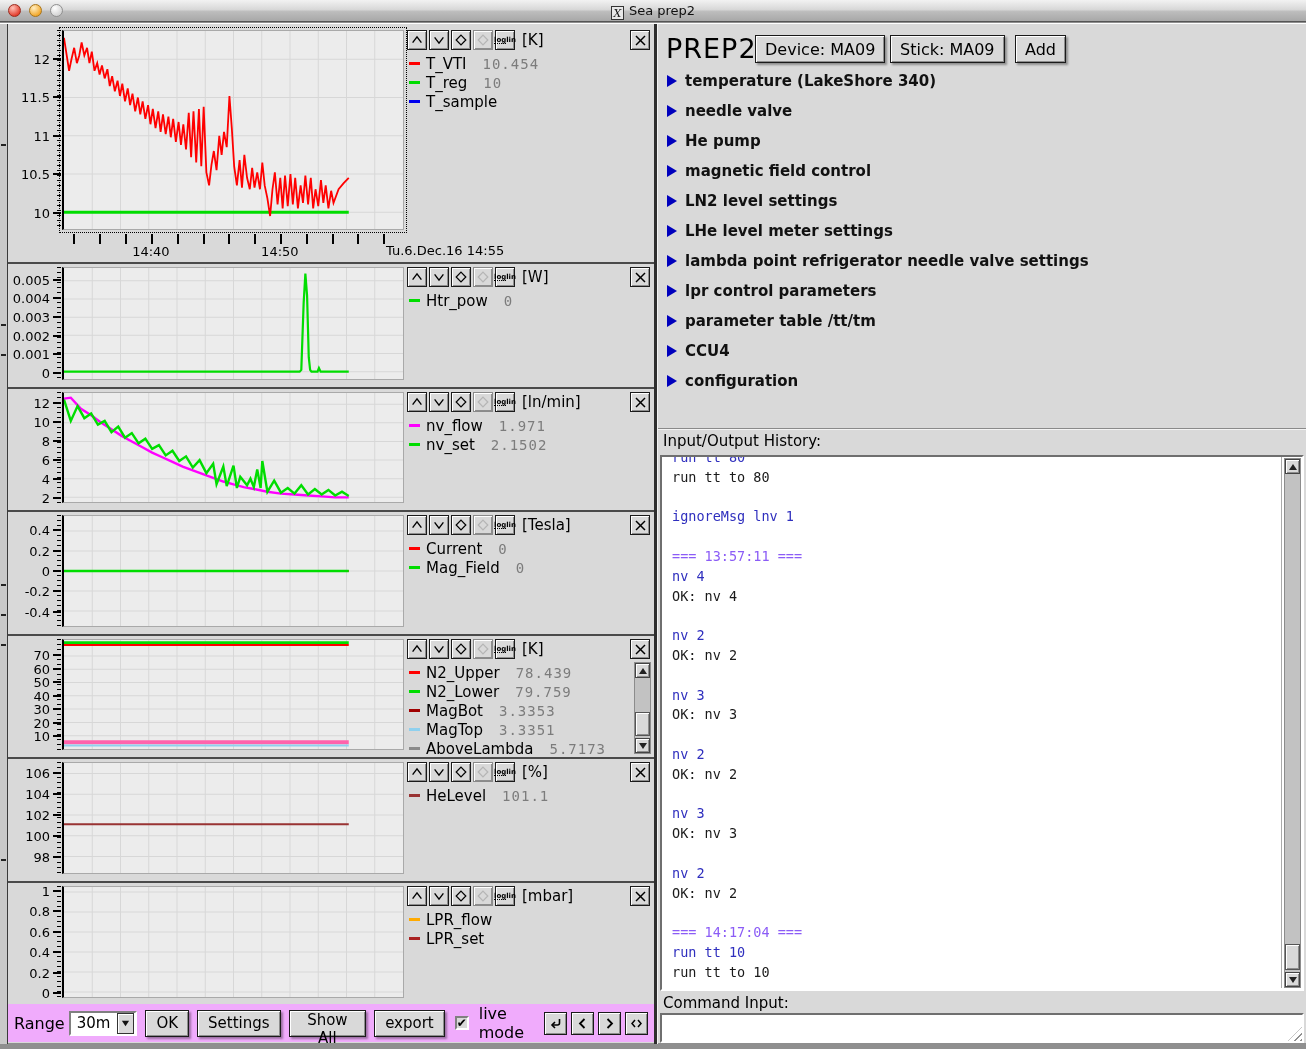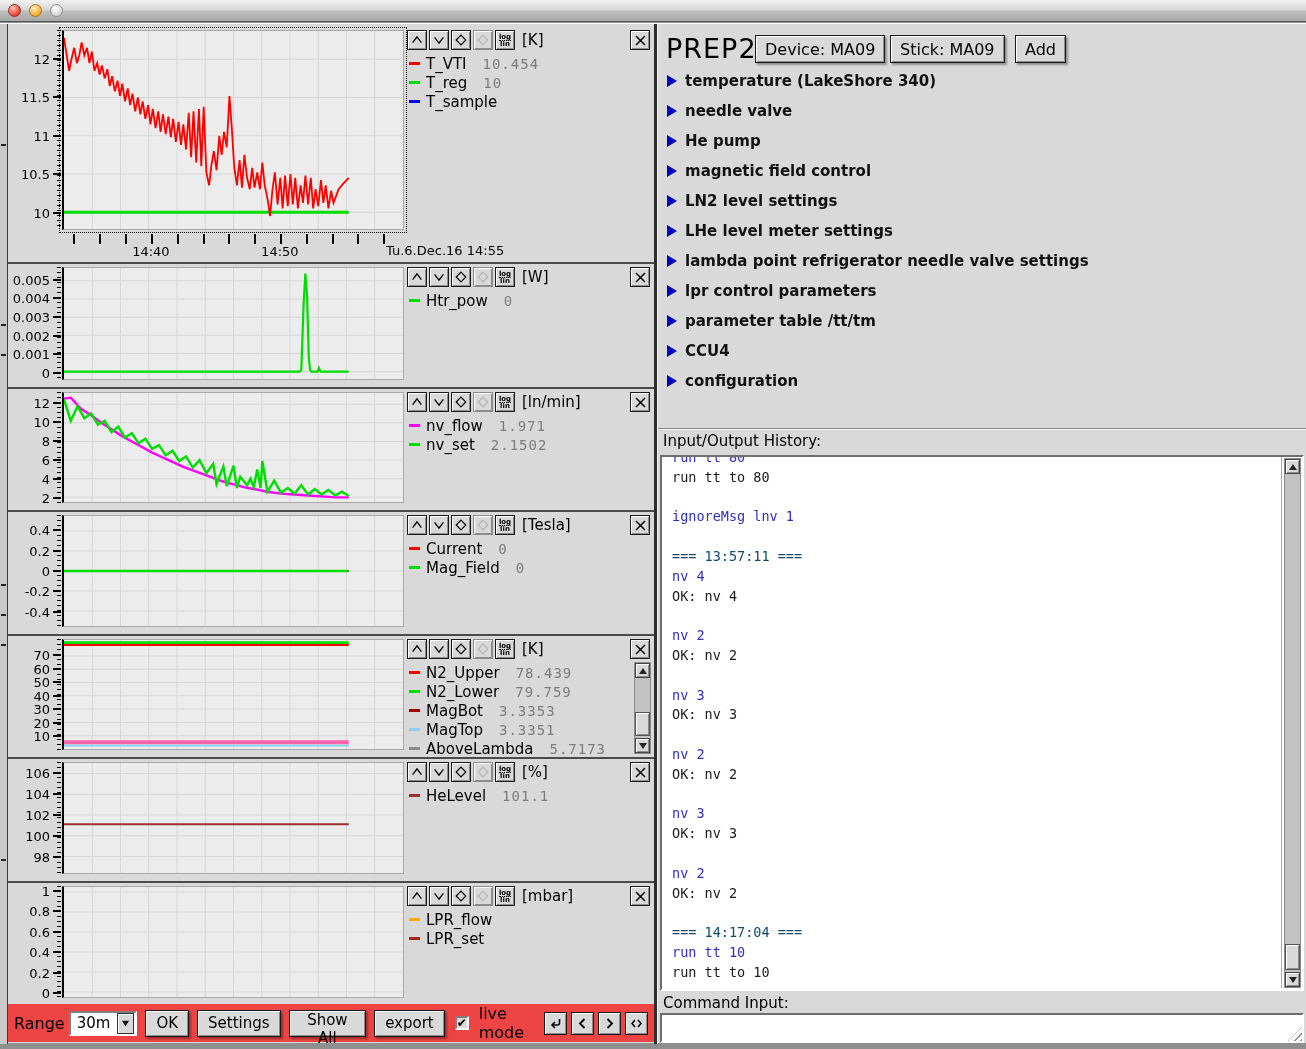--- a/index.html
+++ b/index.html
@@ -39,40 +39,40 @@
   .xtick{position:absolute;top:0;width:2px;height:10px;background:#000;}
   .xlabel{position:absolute;font-size:13px;color:#000;transform:translateX(-50%);}
   .date-label{position:absolute;font-size:13px;color:#000;white-space:nowrap;}
   
   .legend{position:absolute;right:0;top:0;width:250px;height:100%;}
   .lg-toolbar{position:absolute;left:3px;top:3px;height:20px;display:flex;gap:2px;align-items:center;}
   .tbtn{width:20px;height:20px;background:#d9d9d9;border:1px solid #1a1a1a;
     box-shadow:inset 1px 1px 0 #fff,inset -1px -1px 0 #8d8d8d;
     display:flex;align-items:center;justify-content:center;padding:0;cursor:default;}
   .tbtn.disabled{border-color:#8a8a8a;}
-  .loglin{display:flex;flex-direction:column;align-items:center;justify-content:center;line-height:6px;
+  .loglin{display:flex;align-items:center;justify-content:center;line-height:6px;
     font-size:7px;font-weight:bold;font-family:"DejaVu Sans",sans-serif;}
   .loglin .lg1{border-bottom:1px dotted #000;}
   .unit-label{font-size:15px;color:#000;margin-left:5px;white-space:nowrap;}
   .closex{position:absolute;right:4px;top:3px;}
   .lg-row{position:absolute;left:5px;display:grid;grid-template-columns:17px auto 1fr;align-items:center;height:19px;width:218px;}
   .lg-name{font-size:15px;color:#000;white-space:nowrap;}
   .lg-dash{width:11px;height:3px;}
   .lg-val{font-family:"DejaVu Sans Mono",monospace;font-size:14px;color:#7c7c7c;padding-left:16px;letter-spacing:1px;white-space:nowrap;}
   
   .vsb{position:absolute;width:17px;background:#c2c2c2;border:1px solid #8c8c8c;}
   .sb-btn{position:absolute;left:0;width:15px;height:15px;background:#d9d9d9;border:1px solid #444;
     box-shadow:inset 1px 1px 0 #fff,inset -1px -1px 0 #8d8d8d;display:flex;align-items:center;justify-content:center;}
   .sb-up{top:0;} .sb-down{bottom:0;}
   .tri-up{width:0;height:0;border-left:4px solid transparent;border-right:4px solid transparent;border-bottom:6px solid #222;}
   .tri-down{width:0;height:0;border-left:4px solid transparent;border-right:4px solid transparent;border-top:6px solid #222;}
   .sb-thumb{position:absolute;left:0;width:15px;background:#d9d9d9;border:1px solid #555;
     box-shadow:inset 1px 1px 0 #fff,inset -1px -1px 0 #8d8d8d;}
   
-  .controls{position:absolute;left:0;top:977px;width:646px;height:38px;background:#ef4444;
+  .controls{position:absolute;left:0;top:977px;width:646px;height:38px;background:#f0abfc;
     display:flex;align-items:center;padding-left:6px;}
   .ctl-label{font-size:16px;color:#000;margin-right:4px;}
   .combo{display:flex;align-items:center;border:2px solid;border-color:#808080 #fff #fff #808080;background:#fff;height:25px;}
   .combo-value{font-size:15px;padding:8px 6px;min-width:38px;}
   .combo-btn{width:17px;height:21px;margin:0 1px;background:#d9d9d9;border:1px solid #333;
     box-shadow:inset 1px 1px 0 #fff;display:flex;align-items:center;justify-content:center;}
   .btn{height:27px;background:#d9d9d9;border:1px solid #1a1a1a;font-size:15px;font-family:"DejaVu Sans",sans-serif;
     box-shadow:inset 1px 1px 0 #fff,inset -1px -1px 0 #8d8d8d,2px 2px 2px rgba(0,0,0,.35);
     margin-left:8px;padding:0 10px;cursor:default;color:#000;}
   .chk-wrap{display:flex;align-items:center;margin-left:10px;}
@@ -87,35 +87,38 @@
   .rp-btn{position:absolute;top:8px;height:28px;background:#d9d9d9;border:1px solid #1a1a1a;font-size:16px;
     font-family:"DejaVu Sans",sans-serif;padding:0 9px;color:#000;
     box-shadow:inset 1px 1px 0 #fff,inset -1px -1px 0 #8d8d8d,2px 2px 2px rgba(0,0,0,.35);cursor:default;}
   .section-row{position:absolute;left:9px;display:flex;align-items:center;height:22px;cursor:default;}
   .tri-right{width:0;height:0;border-top:6px solid transparent;border-bottom:6px solid transparent;border-left:10px solid #0000bd;margin-right:8px;}
   .section-label{font-size:15px;font-weight:bold;color:#111;white-space:nowrap;}
   .io-label,.cmd-label{position:absolute;left:5px;font-size:15px;color:#000;}
   .io-box{position:absolute;left:2px;width:644px;background:#fff;border:2px solid;border-color:#6f6f6f #fff #fff #6f6f6f;overflow:hidden;}
   .io-inner{position:absolute;left:1px;top:0;right:20px;bottom:1px;overflow:hidden;border-right:1px solid #aaa;}
   .io-content{margin-top:-9px;padding-left:9px;font-family:"DejaVu Sans Mono",monospace;font-size:13.5px;line-height:19.8px;white-space:pre;}
-  .io-cmd{color:#2f2fbe;} .io-resp{color:#1a1a1a;} .io-sep{color:#0c4a6e;}
+  .io-cmd{color:#2f2fbe;} .io-resp{color:#1a1a1a;} .io-sep{color:#8b5cf6;}
   .cmd-input{position:absolute;left:2px;width:644px;height:30px;background:#fff;border:2px solid;border-color:#6f6f6f #fff #fff #6f6f6f;
     font-family:"DejaVu Sans Mono",monospace;font-size:13px;padding:2px 6px;outline:none;}
   .resize-grip{position:absolute;width:14px;height:14px;
     background:repeating-linear-gradient(135deg,#909090 0 1.5px,transparent 1.5px 4.5px);
     clip-path:polygon(100% 0,100% 100%,0 100%);}
   .rp-sep{position:absolute;left:0;width:648px;height:2px;border-top:1px solid #8a8a8a;border-bottom:1px solid #f4f4f4;}
 </style>
 </head>
 <body>
 
 <div class="titlebar">
   <span class="tl tl-red"></span>
   <span class="tl tl-yellow"></span>
   <span class="tl tl-gray"></span>
+  <div class="wtitle">
+    <span class="x11icon">X</span><span>Sea prep2</span>
+  </div>
 </div>
 
 <div class="main">
   <div class="left-sliver">
       <div class="sliver-mark" style="top:120px"></div>
       <div class="sliver-mark" style="top:300px"></div>
       <div class="sliver-mark" style="top:330px"></div>
       <div class="sliver-mark" style="top:560px"></div>
       <div class="sliver-mark" style="top:590px"></div>
       <div class="sliver-mark" style="top:620px"></div>

